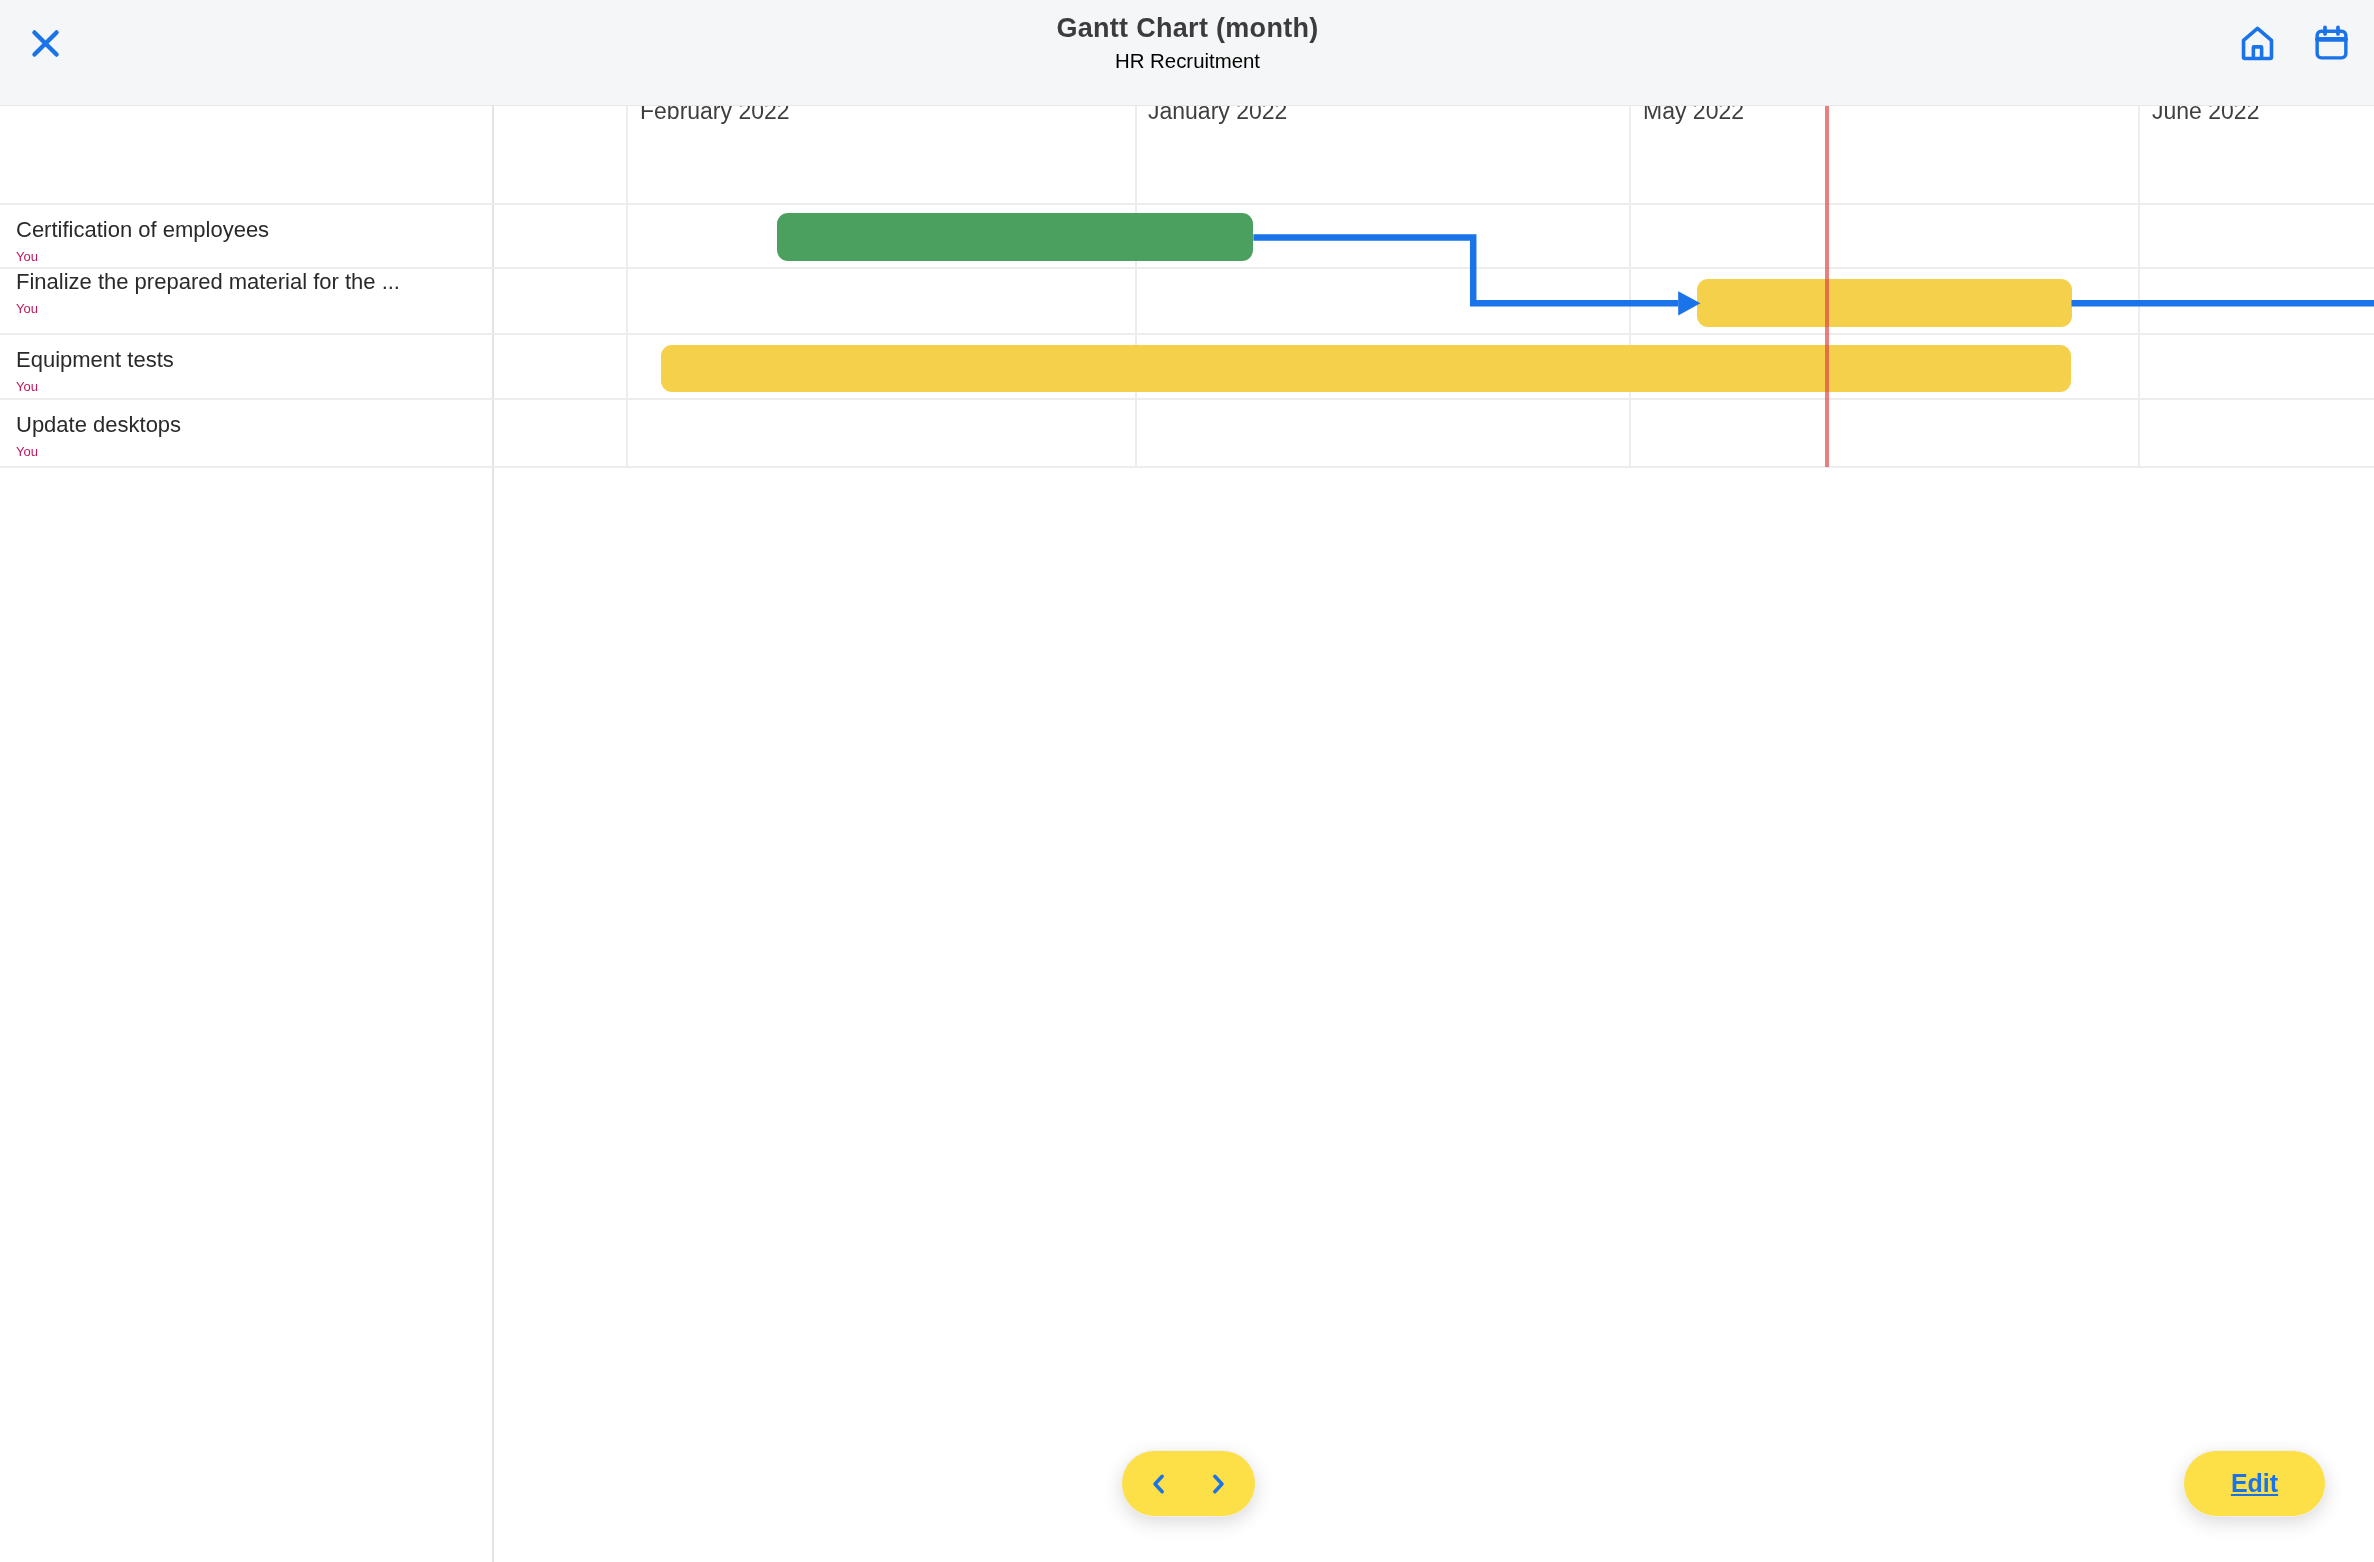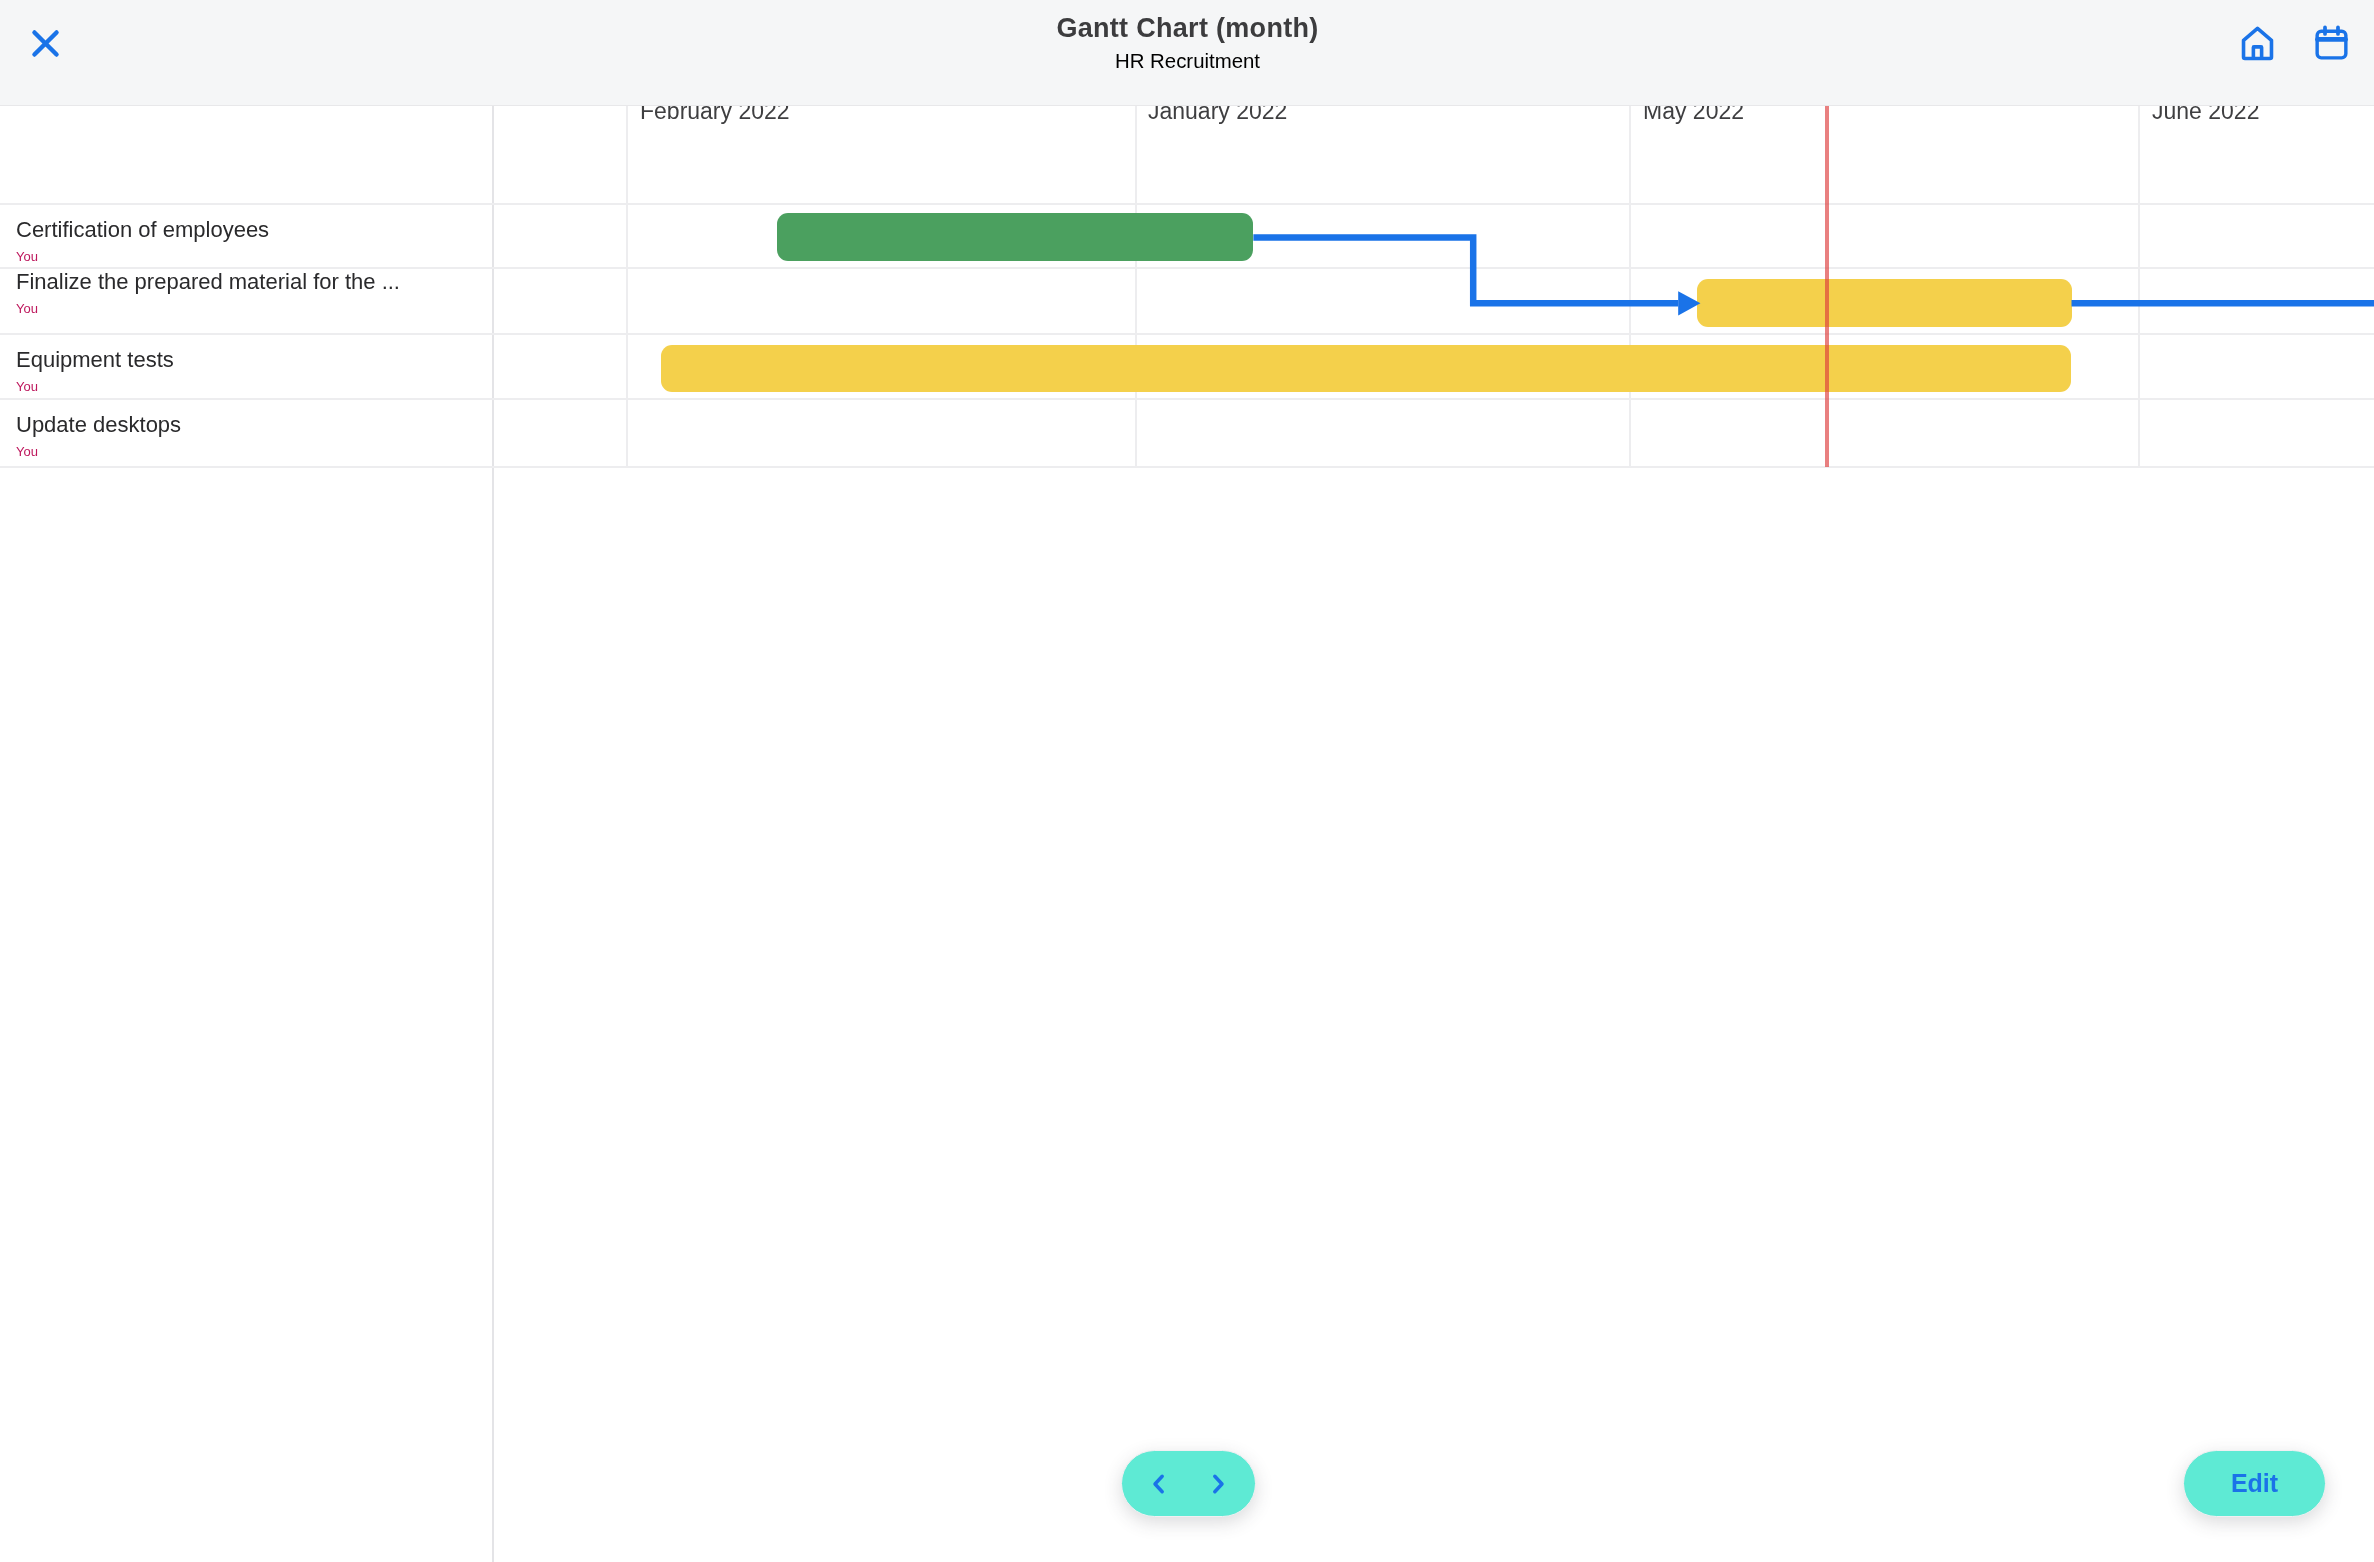--- a/index.html
+++ b/index.html
@@ -42,24 +42,24 @@
   }
   .task-assignee { font-size:13px; color:#be185d; margin-top:5.6px; }
   .bar { position:absolute; border-radius:11px; cursor:pointer; z-index:3; }
   #connector-layer {
     position:absolute; left:0; top:0; width:2375px; height:1563px;
     z-index:4; pointer-events:none;
   }
   .today-line { position:absolute; width:3.7px; z-index:5; pointer-events:none; }
   
   .pill {
-    position:absolute; background:#5eead4; border:0.9px solid #f0f0f2;
+    position:absolute; background:#fde047; border:0.9px solid #f0f0f2;
     border-radius:34px; box-shadow:0 5.6px 18.6px rgba(55,55,65,.18);
     display:flex; align-items:center; justify-content:center;
-    cursor:pointer; z-index:20;
+    cursor:pointer; z-index:20;text-decoration:underline;
   }
   .nav-pill { left:1121px; top:1450px; width:135px; height:67px; justify-content:space-evenly; padding:0 5.6px; }
   .nav-chevron {
     background:none; border:none; cursor:pointer; width:54px; height:65px;
     display:flex; align-items:center; justify-content:center; padding:0;
   }
   .edit-pill {
     left:2183px; top:1450px; width:143px; height:67px;
     font-family:"Liberation Sans", sans-serif;
     font-size:25px; font-weight:700; color:#1a73e8;

